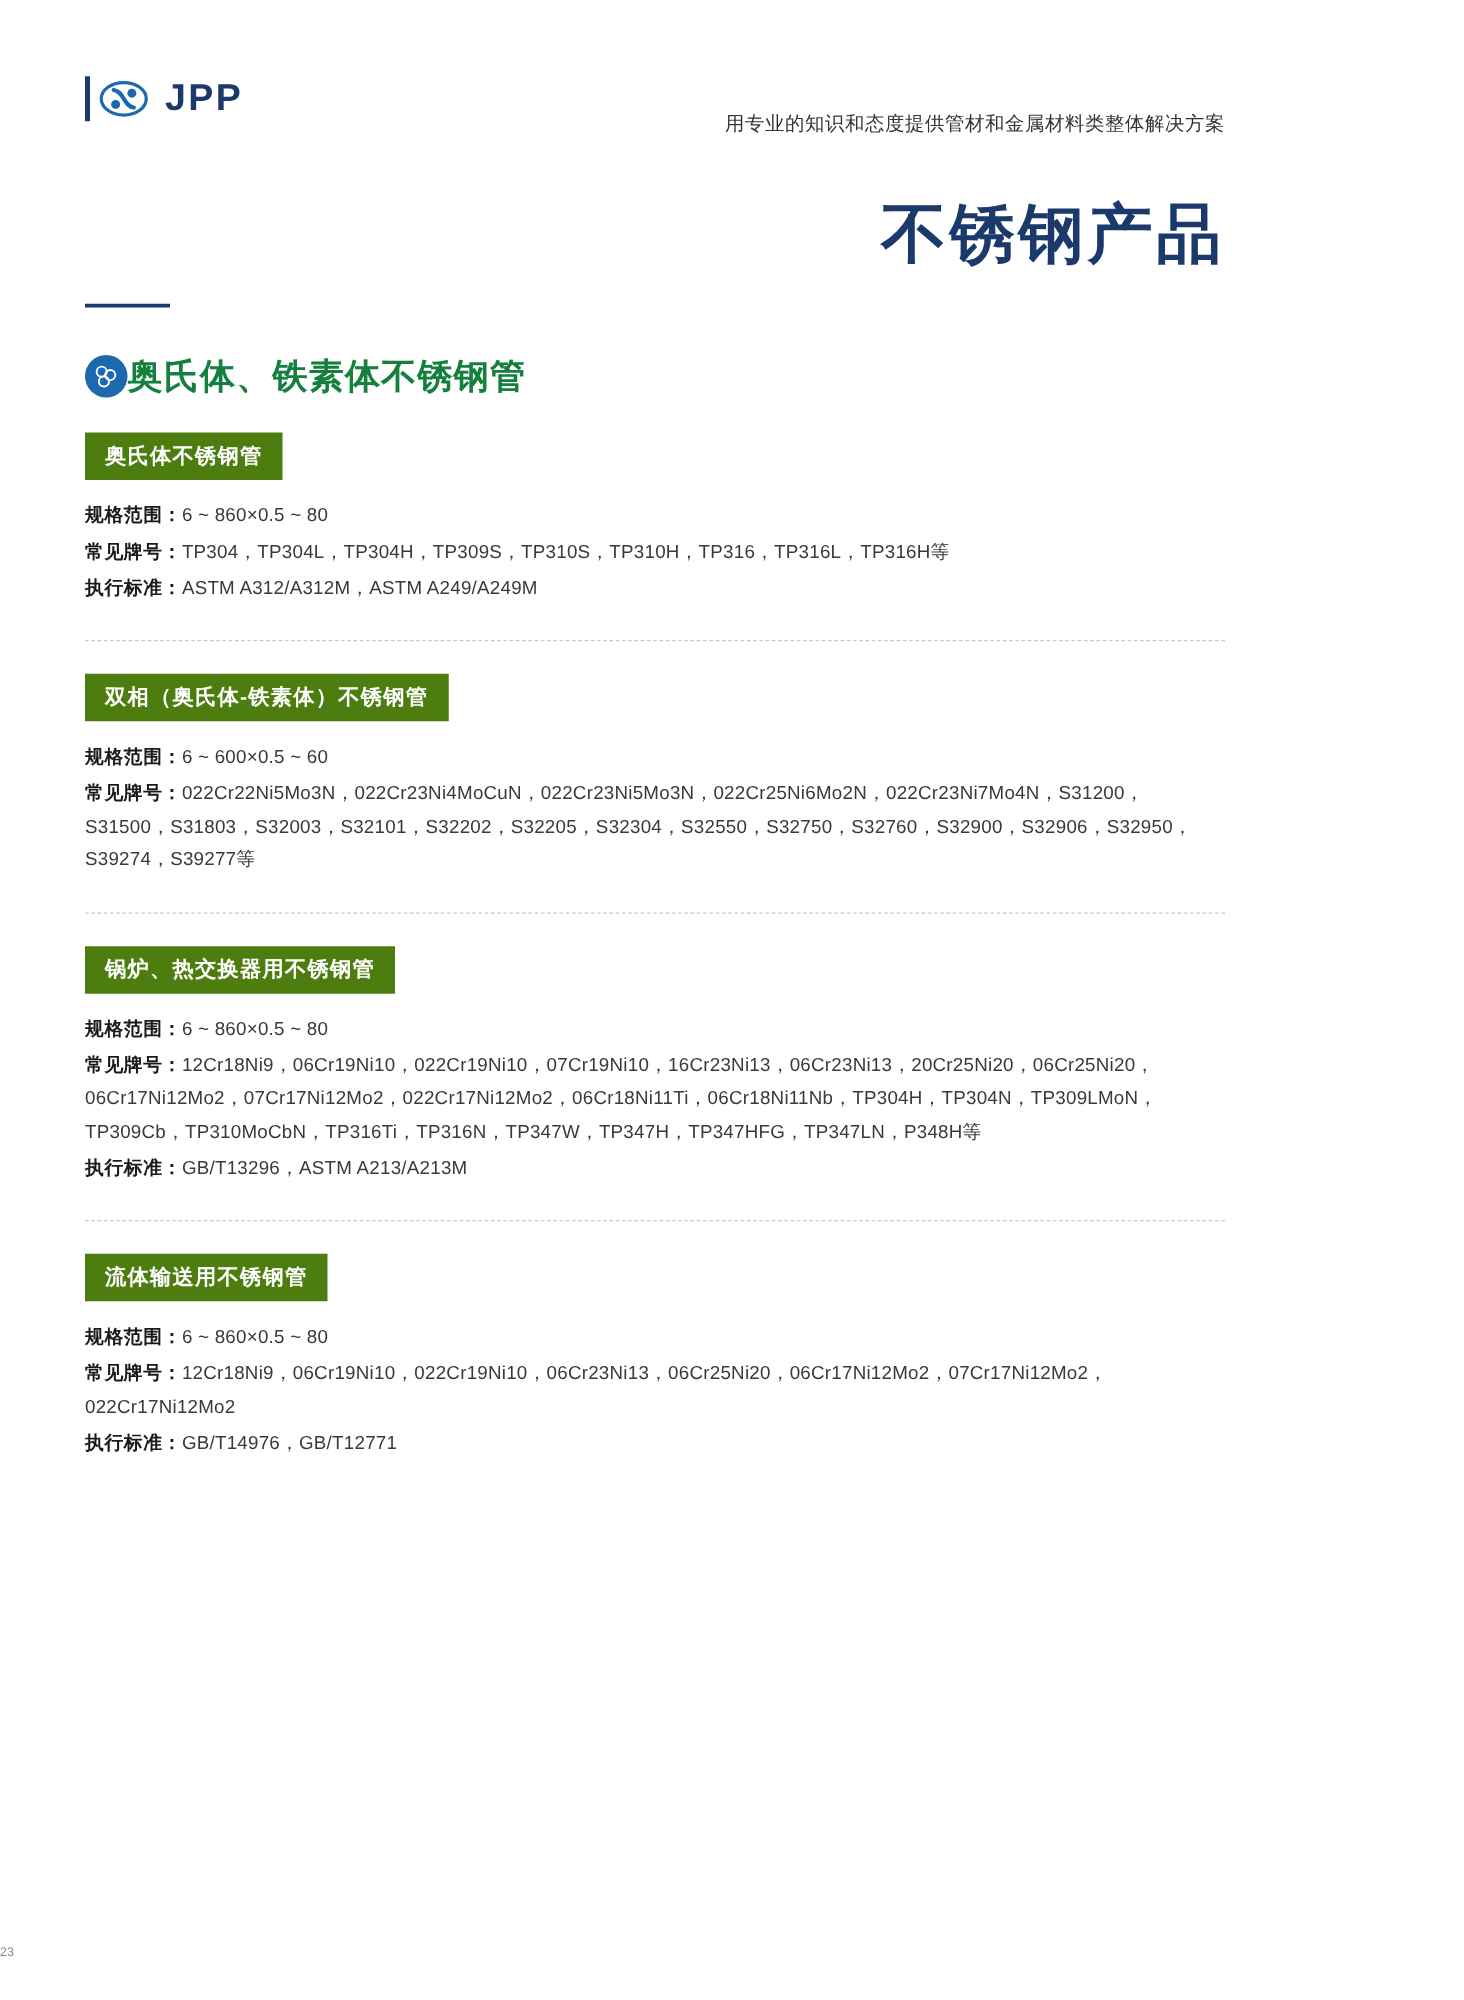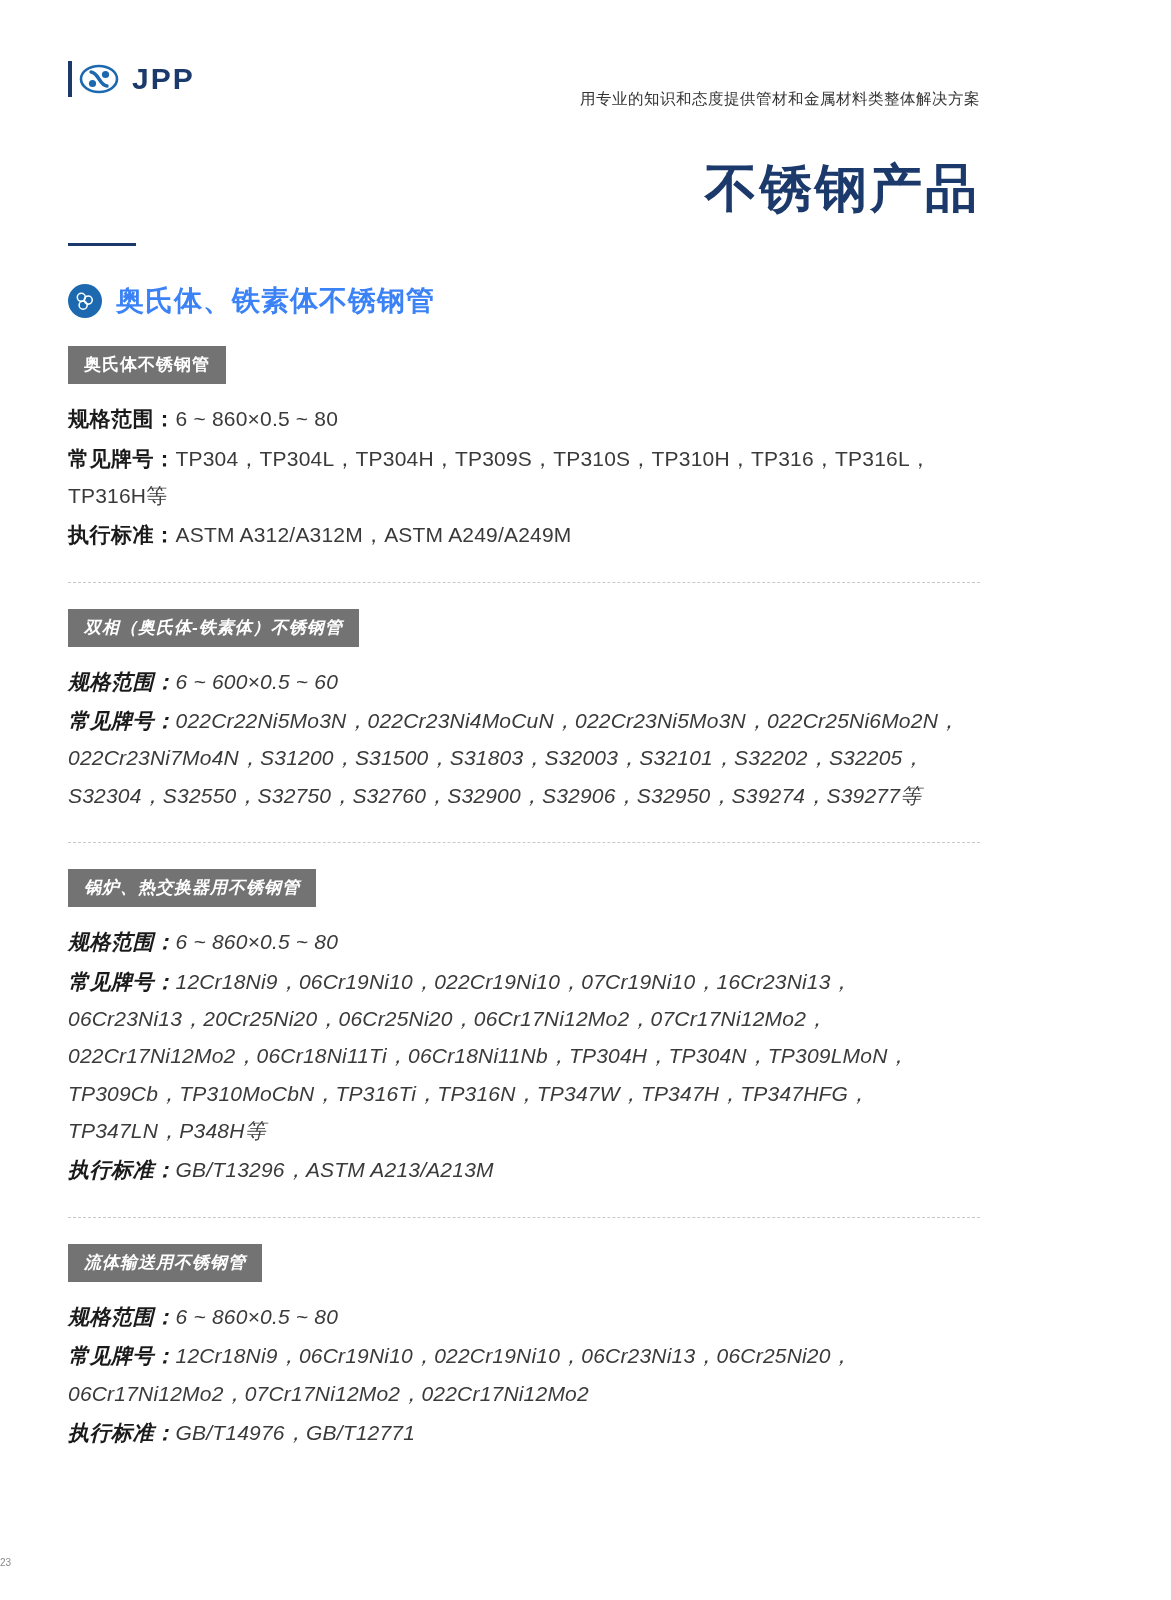--- a/index.html
+++ b/index.html
@@ -89,48 +89,46 @@
     height: 34px;
     border-radius: 50%;
     background: #1c69b0;
     display: flex;
     align-items: center;
     justify-content: center;
     flex: none;
   }
   .section-icon svg { display: block; }
   .section-title {
-    margin-left: 14px;
     font-size: 28px;
     font-weight: bold;
-    color: #3b82f6;
+    color: #15803d;
     letter-spacing: 1px;
   }
 
   
   .block {
     padding-top: 26px;
   }
   .block + .block {
     border-top: 1px dashed #c9c9c9;
     margin-top: 28px;
-    font-style: italic;
   }
   .tag {
     display: inline-block;
-    background: #737373;
+    background: #4d7c0f;
     color: #ffffff;
     font-size: 17px;
     font-weight: bold;
     letter-spacing: 1px;
     padding: 7px 16px 8px 16px;
     margin-bottom: 16px;
   }
   .row {
-    font-size: 21px;
+    font-size: 15px;
     line-height: 1.78;
     color: #333333;
     margin: 0 0 2px 0;
   }
   .row .lbl {
     font-weight: bold;
     color: #1a1a1a;
     letter-spacing: 0.5px;
   }
   .row .val {

